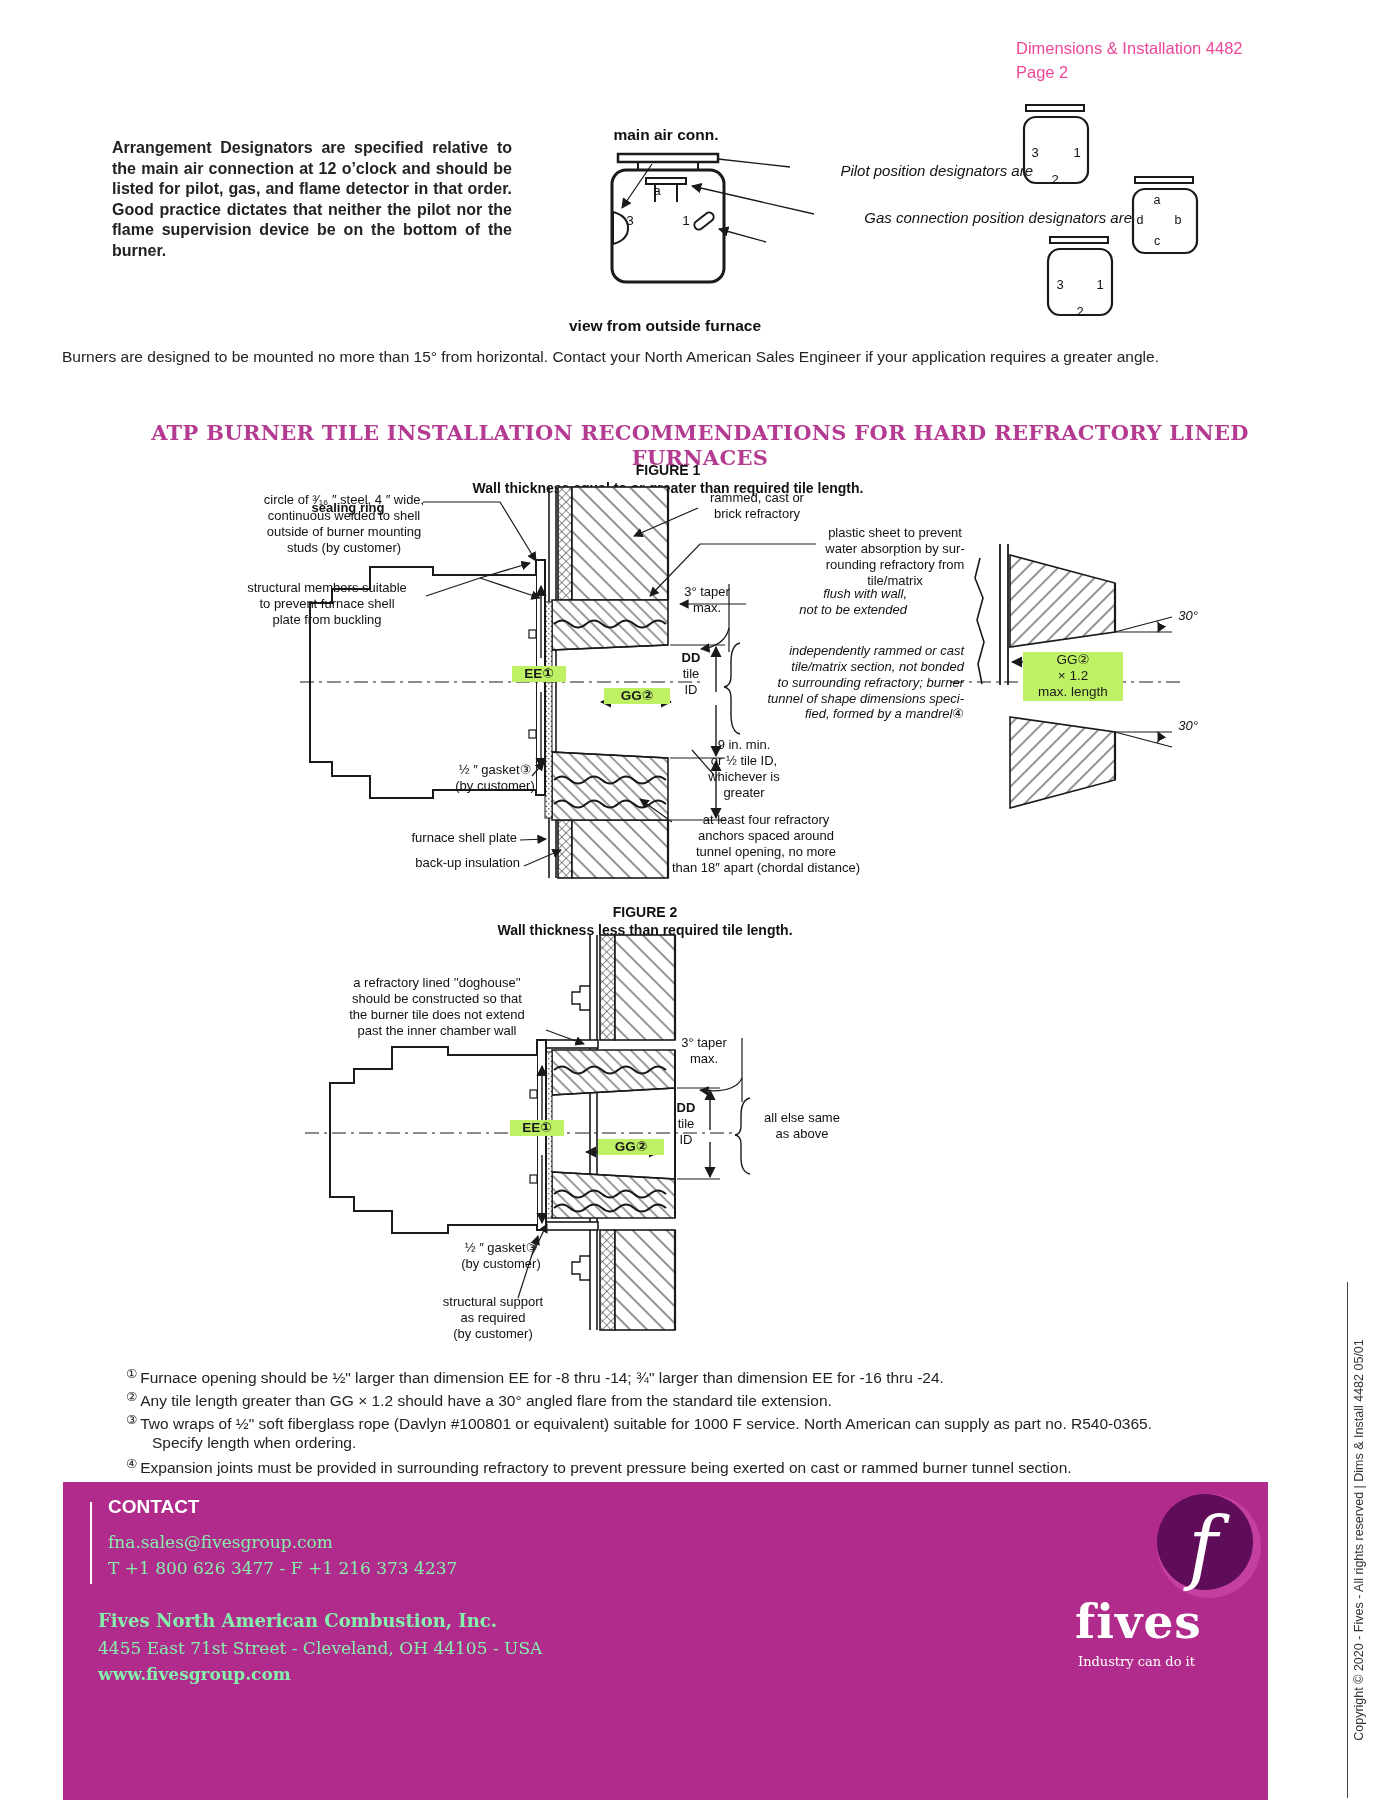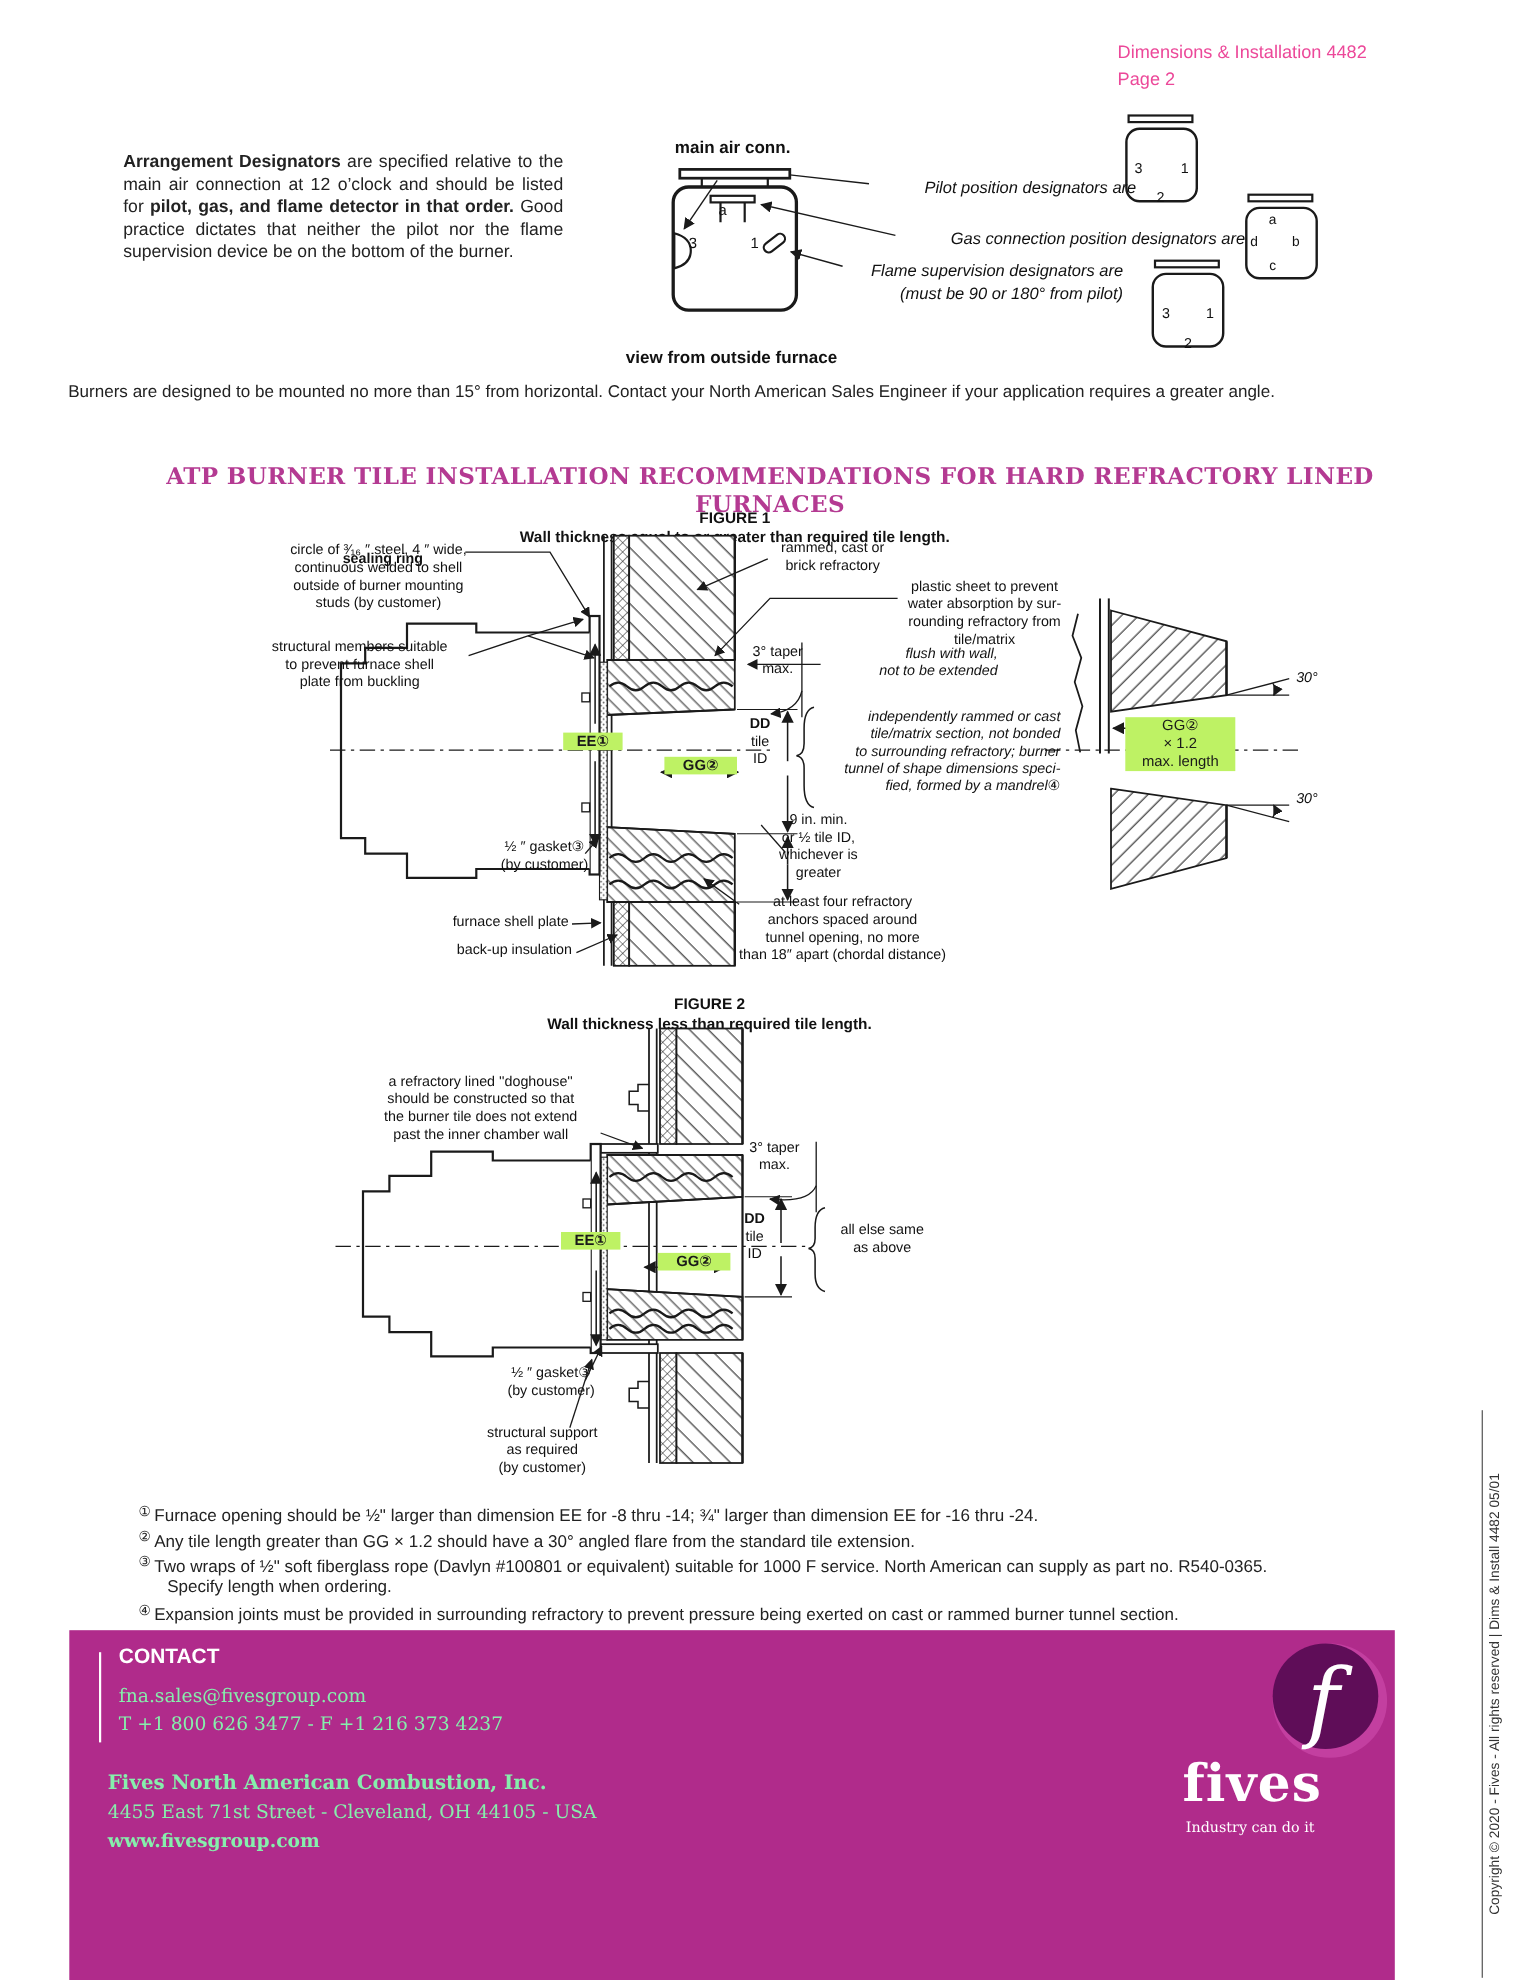--- a/index.html
+++ b/index.html
@@ -11,21 +11,21 @@
   .ann.right{text-align:right;}
   .ann.bold{font-weight:bold;}
   .dim{position:absolute;font-family:"Liberation Sans","DejaVu Sans",sans-serif;font-size:13.5px;
        font-weight:bold;background:#bef264;text-align:center;white-space:pre-line;line-height:1.2;padding:0 2px;}
   .ft{position:absolute;font-family:"Liberation Sans","DejaVu Sans",sans-serif;font-weight:bold;
       font-size:14px;text-align:center;color:#111;margin-top:12px;}
   .mark{position:absolute;font-family:"Liberation Sans",sans-serif;font-size:13.5px;text-align:center;color:#111;}
   .hdr{position:absolute;left:1016px;top:36px;width:320px;font-size:16.5px;
        line-height:24px;color:#ec4899;}
   .para{position:absolute;left:112px;top:138px;width:400px;font-size:16px;line-height:20.5px;
-        text-align:justify;color:#222;}
+        text-align:justify;color:#222;font-weight:bold;}
   .note{position:absolute;left:62px;top:348px;width:1135px;font-size:15.5px;color:#222;}
   .heading{position:absolute;left:80px;top:420px;width:1240px;text-align:center;
            font-family:"DejaVu Serif","Liberation Serif",serif;font-weight:bold;font-size:21px;
            letter-spacing:.3px;color:#b43a92;}
   .fnline{position:absolute;font-size:15.5px;color:#222;}
   .fn-num{font-family:"DejaVu Sans",sans-serif;font-size:12.5px;vertical-align:5px;margin-right:3px;}
   .band{position:absolute;left:63px;top:1482px;width:1205px;height:318px;background:#b02b8b;}
   .band .rule{position:absolute;left:27px;top:20px;width:2px;height:82px;background:#fff;}
   .contact-h{position:absolute;left:45px;top:14px;color:#fff;font-weight:bold;font-size:19px;
              font-family:"Liberation Sans",sans-serif;}
@@ -118,22 +118,20 @@
       </g>
     </g>
   </svg>
 
   <div class="ann bold" style="left:596px;top:126px;width:140px;font-size:15.5px">main air conn.</div>
   <div class="mark" style="left:649px;top:183px;width:16px">a</div>
   <div class="mark" style="left:622px;top:213px;width:16px">3</div>
   <div class="mark" style="left:678px;top:213px;width:16px">1</div>
   <div class="ann left" style="left:793px;top:162px;width:240px;font-size:15px">Pilot position designators are</div>
   <div class="ann left" style="left:812px;top:209px;width:320px;font-size:15px">Gas connection position designators are</div>
-  <div class="ann left" style="left:766px;top:236px;width:255px;font-size:15px;line-height:1.4">Flame supervision designators are
-(must be 90 or 180° from pilot)</div>
   <div class="mark" style="left:1028px;top:145px;width:14px;font-size:13px">3</div>
   <div class="mark" style="left:1070px;top:145px;width:14px;font-size:13px">1</div>
   <div class="mark" style="left:1048px;top:172px;width:14px;font-size:13px">2</div>
   <div class="mark" style="left:1150px;top:193px;width:14px;font-size:12.5px">a</div>
   <div class="mark" style="left:1133px;top:213px;width:14px;font-size:12.5px">d</div>
   <div class="mark" style="left:1171px;top:213px;width:14px;font-size:12.5px">b</div>
   <div class="mark" style="left:1150px;top:234px;width:14px;font-size:12.5px">c</div>
   <div class="mark" style="left:1053px;top:277px;width:14px;font-size:13px">3</div>
   <div class="mark" style="left:1093px;top:277px;width:14px;font-size:13px">1</div>
   <div class="mark" style="left:1073px;top:304px;width:14px;font-size:13px">2</div>

